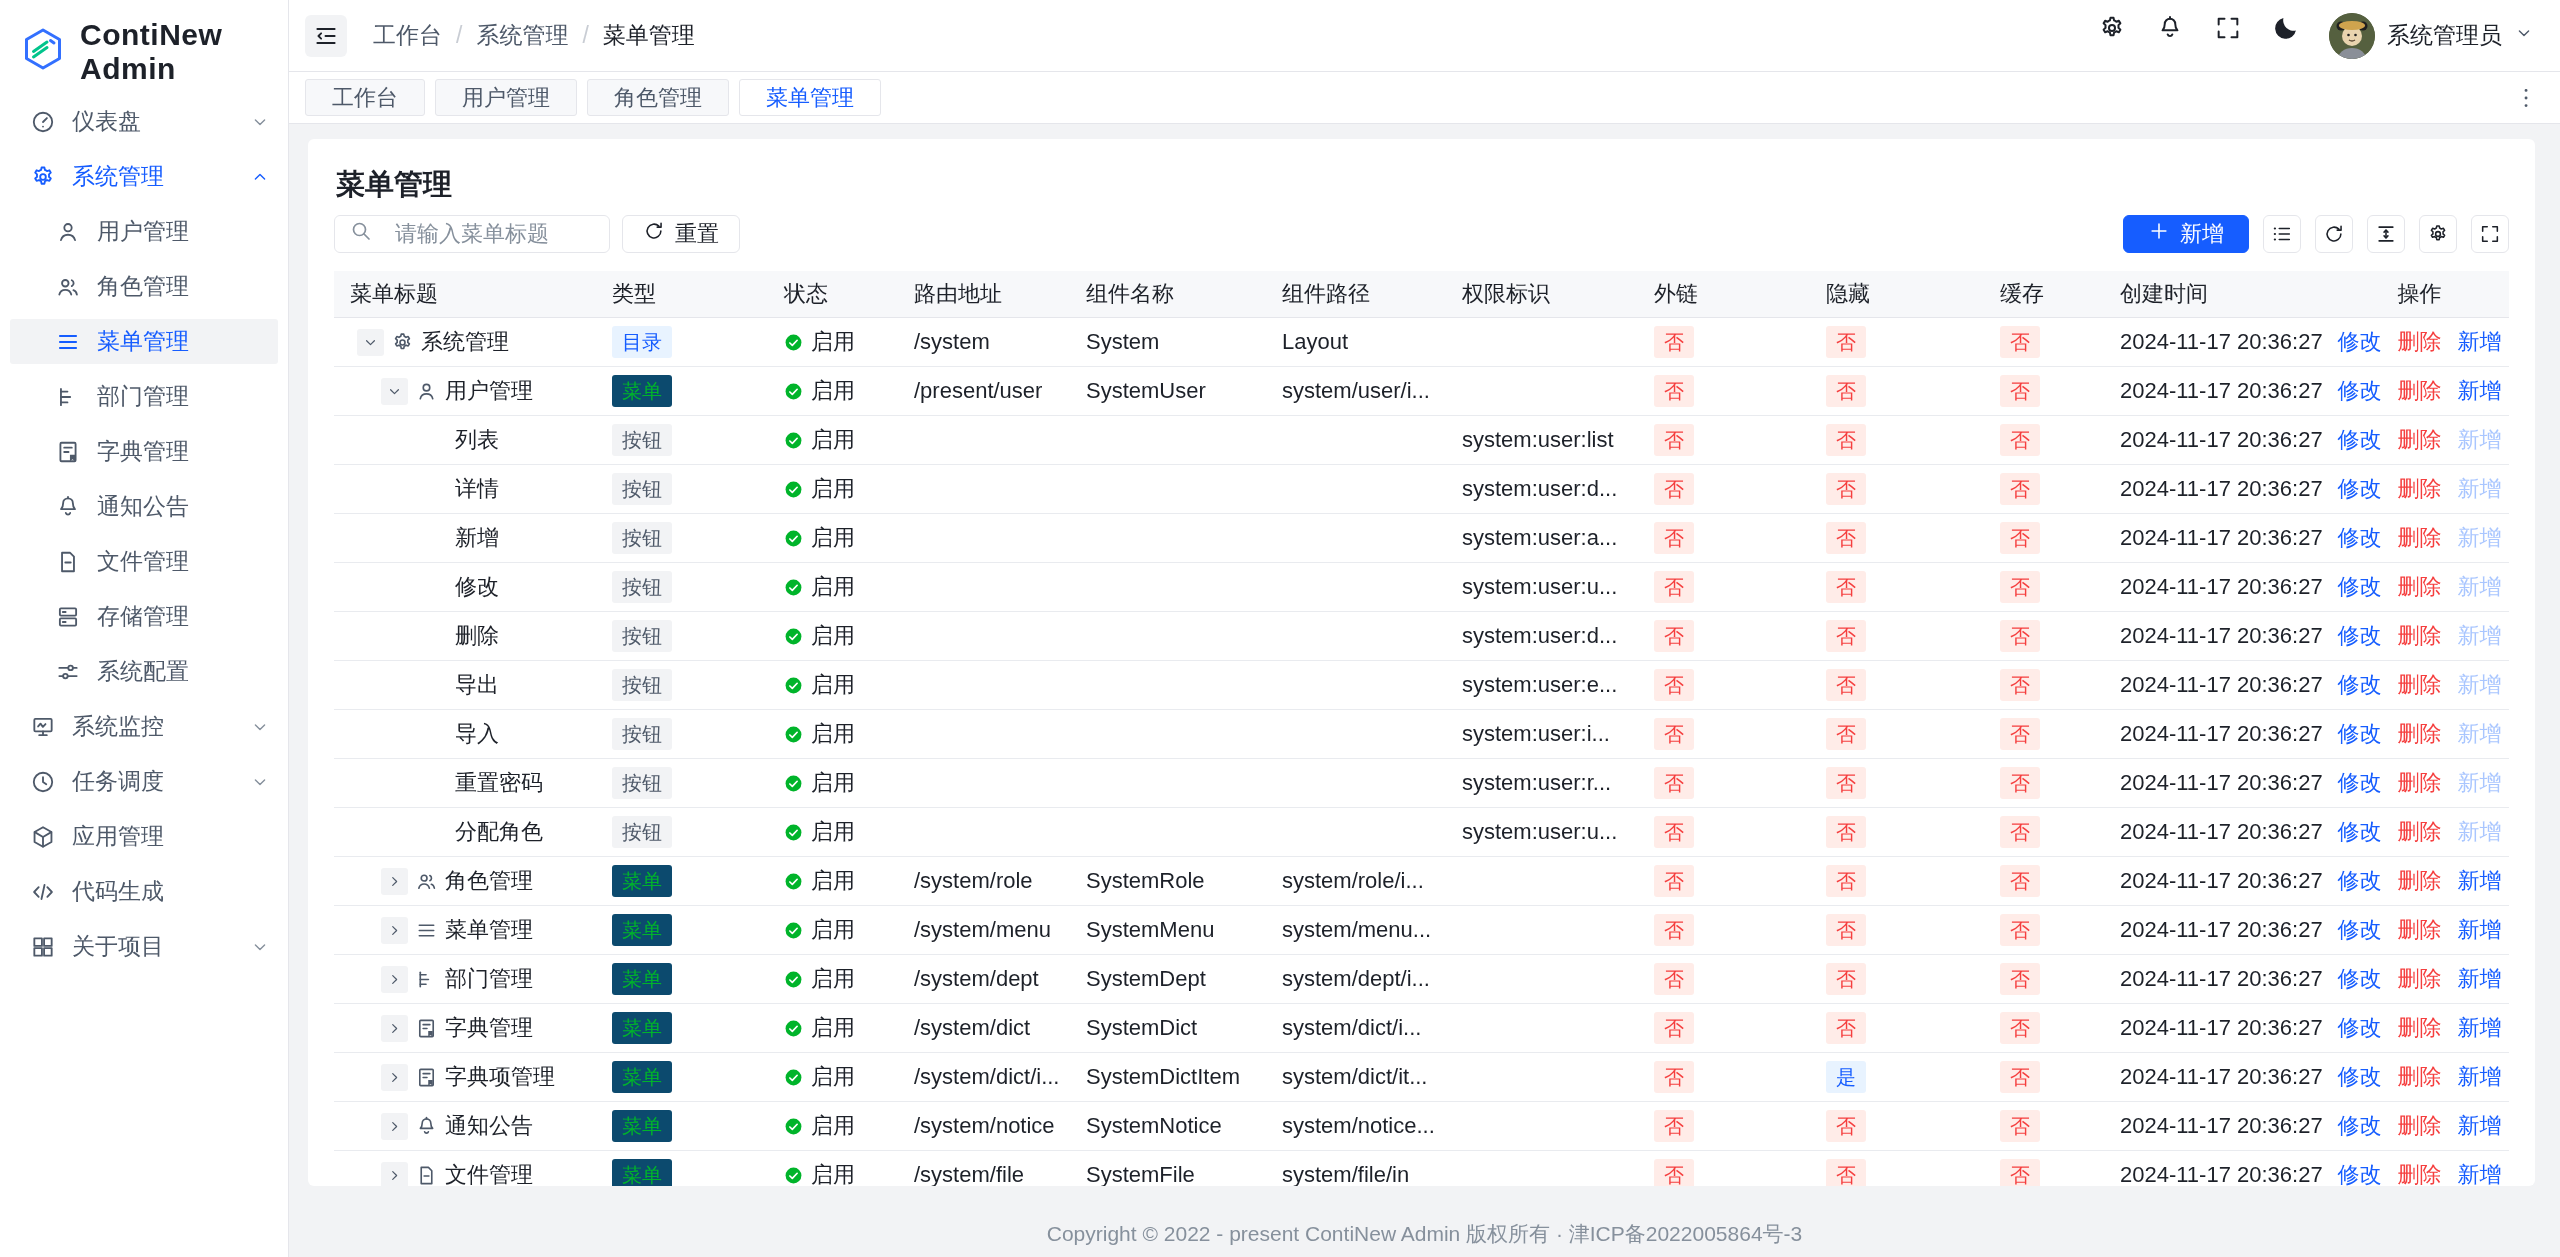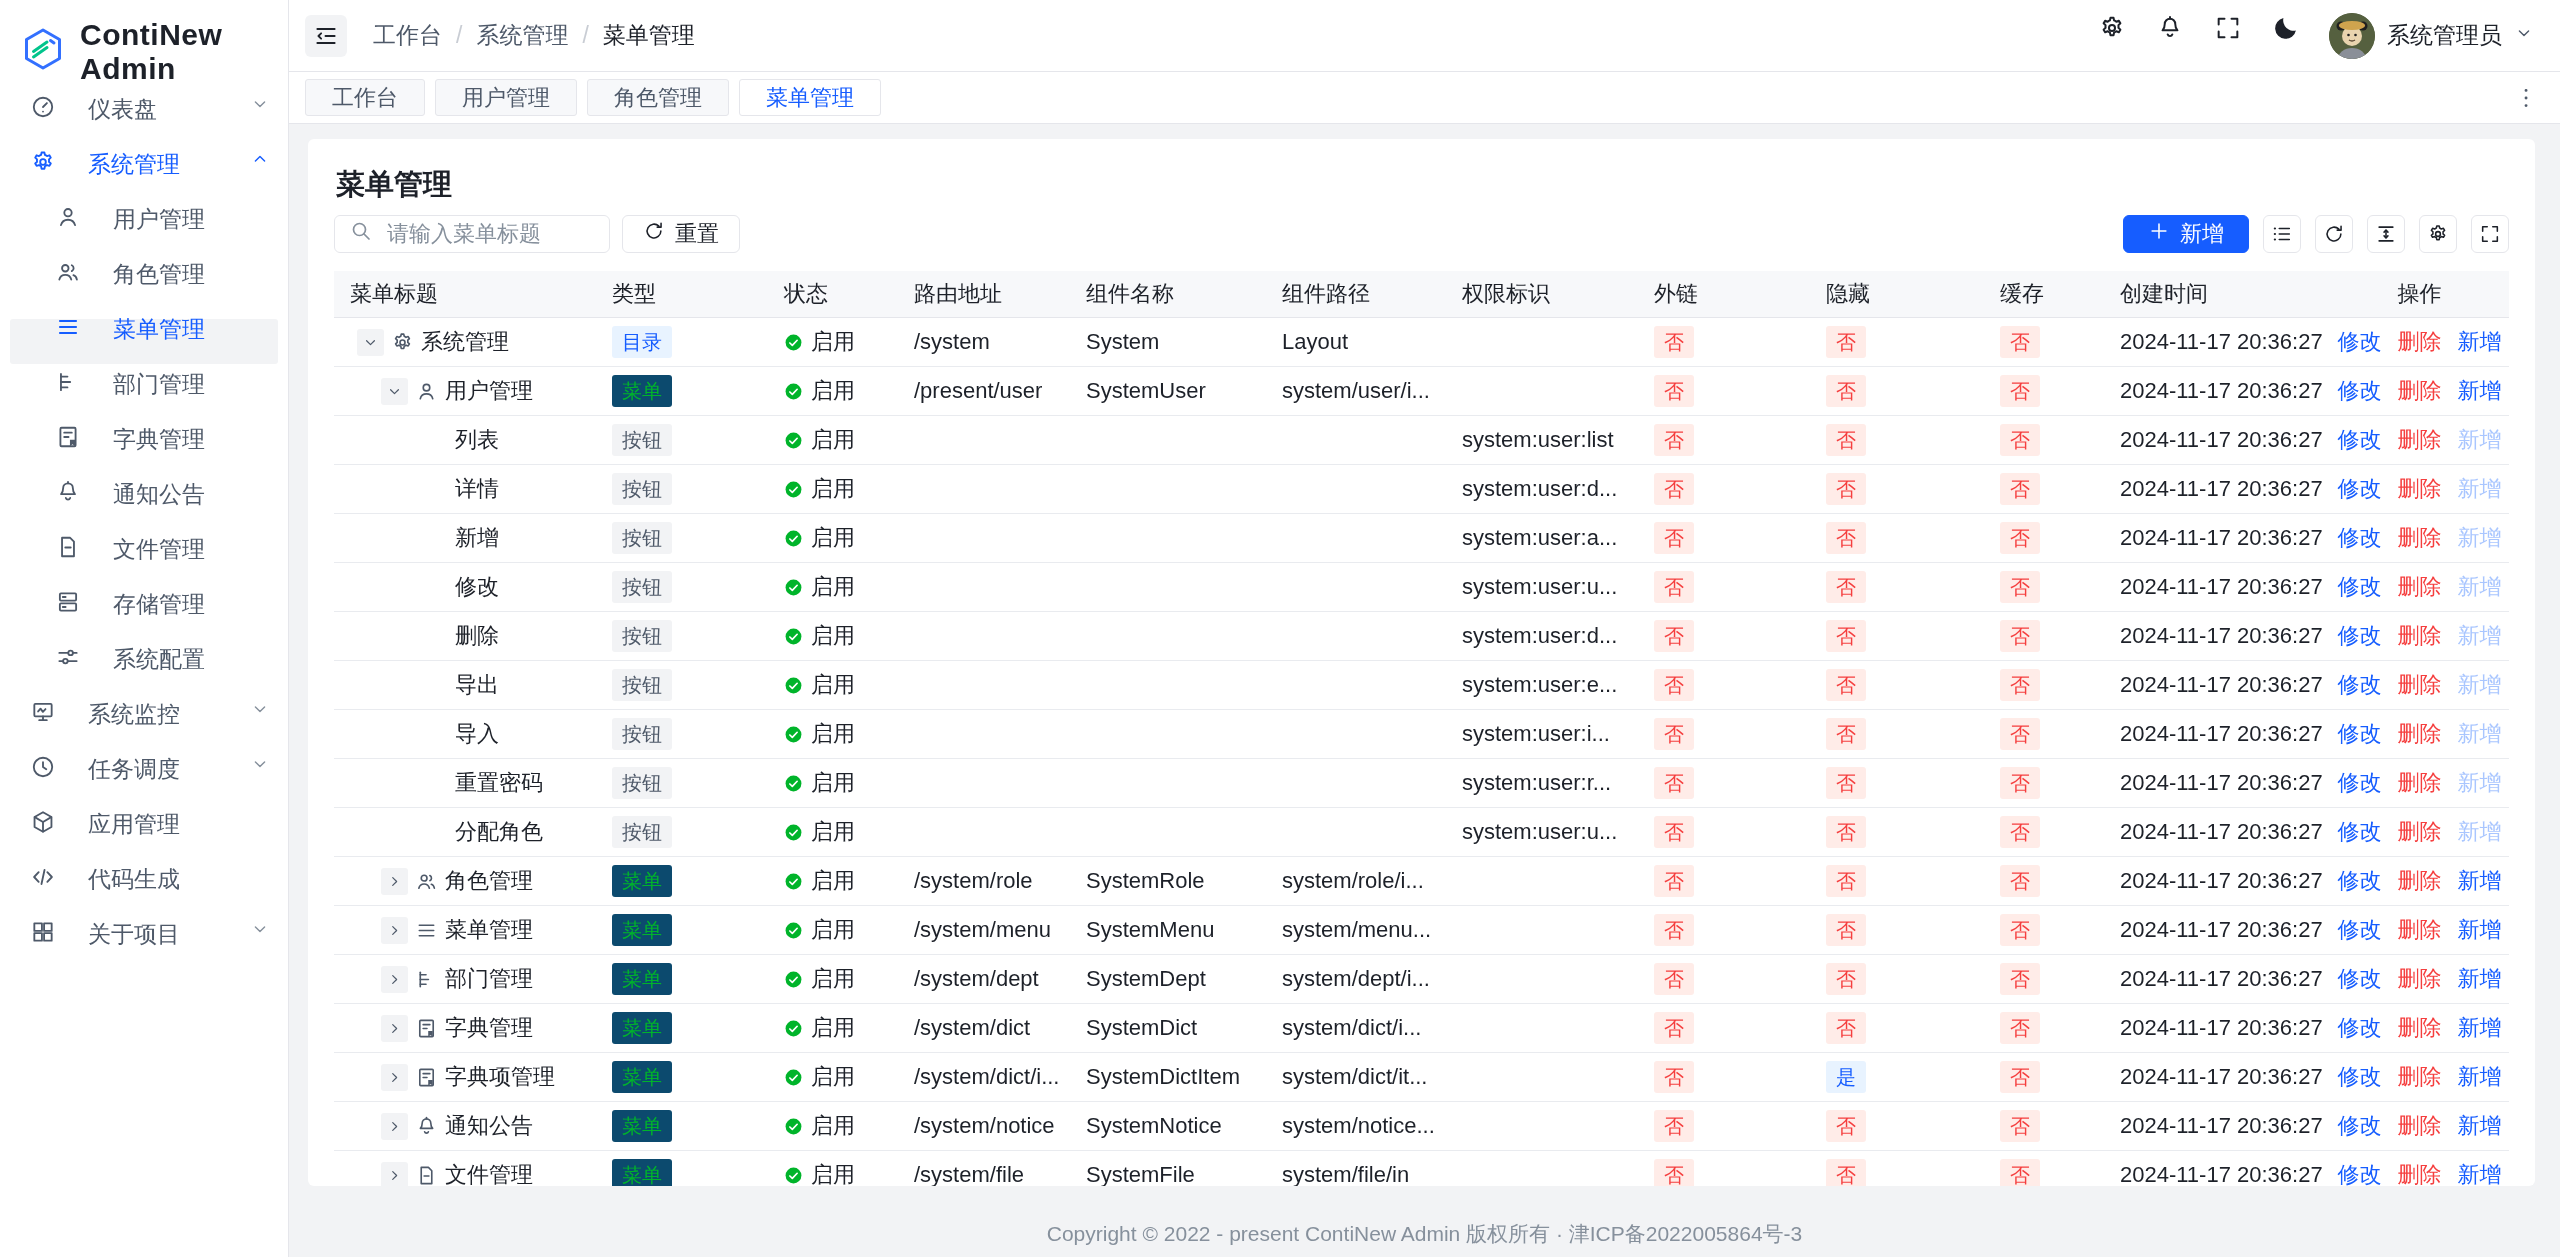--- a/index.html
+++ b/index.html
@@ -7,21 +7,21 @@
     font-family:"Liberation Sans","DejaVu Sans",sans-serif;
     font-size:22px; color:#1d2129; background:#f2f3f5; }
   .app { display:flex; width:2560px; height:1257px; }
 
   
   .sidebar { width:289px; min-width:289px; background:#fff; border-right:1px solid #e5e6eb;
     display:flex; flex-direction:column; }
   .logo { height:72px; display:flex; align-items:center; gap:14px; padding-left:20px;margin-top:16px; }
   .logo-text { font-size:30px; font-weight:bold; color:#1d2129; letter-spacing:.5px; }
   .side-menu { flex:1; overflow:hidden; padding-top:6px; }
-  .side-item { height:55px; display:flex; gap:32px; padding:0 18px 0 30px;
+  .side-item { height:55px; display:flex; align-items:center; gap:16px; padding:0 18px 0 30px;
     color:#4e5969; cursor:pointer; position:relative; font-size:23px; }
   .side-item .mi { width:26px; height:26px; display:flex; align-items:center; justify-content:center; }
   .side-item svg { width:26px; height:26px; }
   .side-item .lbl { flex:1; }
   .side-item .chev svg { width:20px; height:20px; color:#86909c; }
   .side-item.sub { padding-left:55px; }
   .side-item.active-parent { color:#165dff; }
   .side-item.active-parent .chev svg { color:#165dff; }
   .side-item.active { color:#165dff; }
   .side-item.active .hl { position:absolute; left:10px; right:10px; top:5px; bottom:5px;
@@ -57,21 +57,21 @@
   .tab-more { margin-left:auto; width:36px; height:36px; display:flex; align-items:center;
     justify-content:center; color:#4e5969; cursor:pointer; }
   .tab-more svg { width:26px; height:26px; }
 
   .content { flex:1; padding:15px 25px 0 19px; overflow:hidden; }
   .card { background:#fff; border-radius:6px; height:1047px; overflow:hidden; padding:16px 26px 0; }
   .page-title { font-size:29px; font-weight:bold; padding:10px 0 0 2px; height:50px; }
 
   .toolbar { margin-top:10px; display:flex; align-items:center; }
   .search-box { width:276px; height:38px; border:1px solid #e5e6eb; border-radius:6px;
-    display:flex; align-items:center; gap:14px; padding:0 14px; color:#86909c; background:#fff; }
+    display:flex; align-items:center; gap:22px; padding:0 14px; color:#86909c; background:#fff; }
   .search-box svg { width:24px; height:24px; }
   .search-box input { border:none; outline:none; flex:1; font-size:22px; min-width:0;
     font-family:inherit; color:#1d2129; background:transparent; }
   .search-box input::placeholder { color:#86909c; }
   .btn { height:38px; border:1px solid #e5e6eb; border-radius:6px; background:#fff;
     display:flex; align-items:center; gap:10px; padding:0 20px; font-size:22px; color:#1d2129;
     cursor:pointer; }
   .btn svg { width:22px; height:22px; }
   .reset-btn { margin-left:12px;font-family:Liberation Mono, monospace; }
   .toolbar-right { margin-left:auto; display:flex; align-items:center; gap:14px; }

